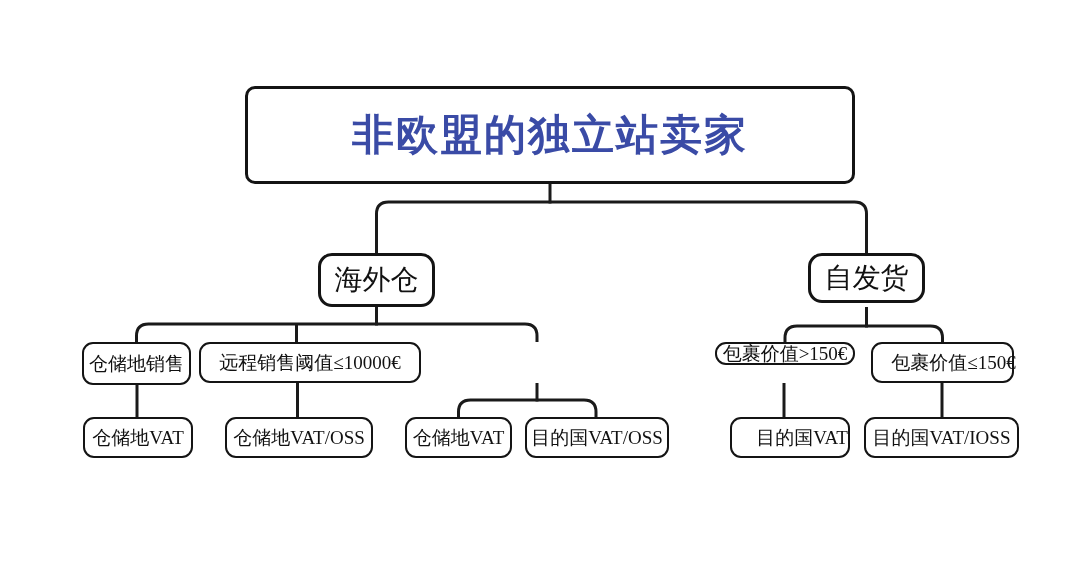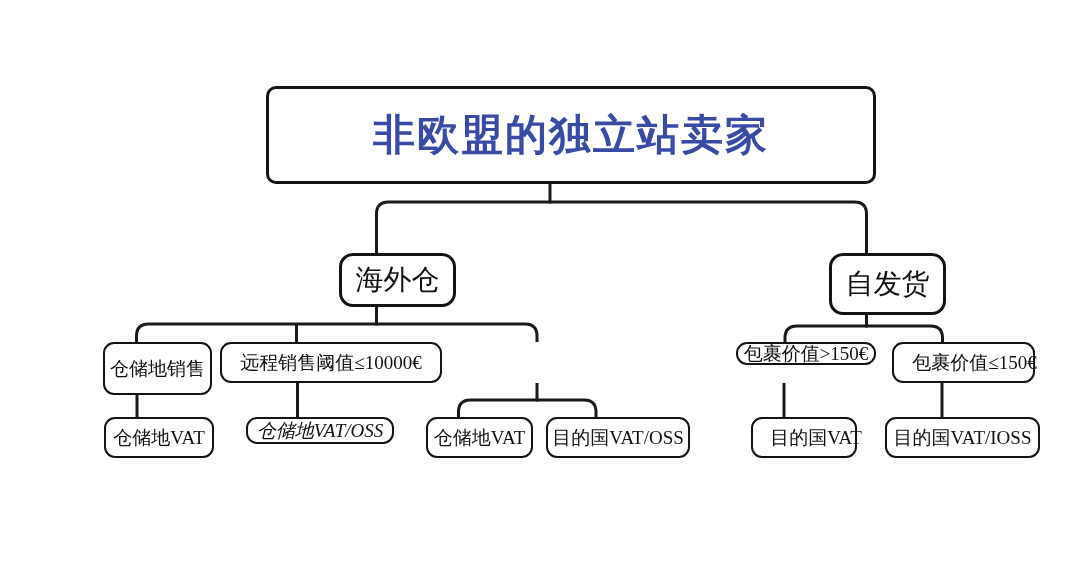--- a/index.html
+++ b/index.html
@@ -32,21 +32,20 @@
     box-sizing: border-box;
     background: #ffffff;
     border: 3px solid #141414;
     border-radius: 12px;
     display: flex;
     align-items: center;
     justify-content: center;
     white-space: nowrap;
     color: #111111;
     z-index: 2;
-    margin-left: 21px;
   }
   .node-root {
     border-radius: 10px;
     font-family: "Liberation Sans", "DejaVu Sans", sans-serif;
     font-weight: bold;
     font-size: 42px;
     letter-spacing: 2px;
     color: #3a4ba6;
   }
   .node-l2 {
@@ -77,36 +76,36 @@
     <path d="M137 383 V417"></path>
     <path d="M297.5 383 V417"></path>
     <path d="M784 383 V417"></path>
     <path d="M942 383 V417"></path>
   </svg>
 
   <div class="node node-root" style="left:245px; top:86px; width:610px; height:98px;">非欧盟的独立站卖家</div>
 
   <div class="node node-l2" style="left:318px; top:253px; width:117px; height:54px;">海外仓</div>
 
-  <div class="node node-l2" style="left:808px; top:253px; width:117px; height:62px;">自发货</div>
+  <div class="node node-l2" style="left:808px; top:253px; width:117px; height:50px;">自发货</div>
 
-  <div class="node node-l3" style="left:82px; top:342px; width:109px; height:53px;">仓储地销售</div>
+  <div class="node node-l3" style="left:82px; top:342px; width:109px; height:43px;">仓储地销售</div>
 
   <div class="node node-l3" style="left:199px; top:342px; width:222px; height:41px;">远程销售阈值≤10000€</div>
 
 
   <div class="node node-l3" style="left:715px; top:342px; width:140px; height:23px;">包裹价值&gt;150€</div>
 
   <div class="node node-l3" style="left:871px; top:342px; width:143px; height:41px;padding-left:22px;">包裹价值≤150€</div>
 
   <div class="node node-l4" style="left:83px; top:417px; width:110px; height:41px;">仓储地VAT</div>
 
-  <div class="node node-l4" style="left:225px; top:417px; width:148px; height:27px;font-style:italic;">仓储地VAT/OSS</div>
+  <div class="node node-l4" style="left:225px; top:417px; width:148px; height:41px;">仓储地VAT/OSS</div>
 
   <div class="node node-l4" style="left:405px; top:417px; width:107px; height:41px;">仓储地VAT</div>
 
   <div class="node node-l4" style="left:525px; top:417px; width:144px; height:41px;">目的国VAT/OSS</div>
 
-  <div class="node node-l4" style="left:730px; top:417px; width:106px; height:41px;padding-left:24px;">目的国VAT</div>
+  <div class="node node-l4" style="left:730px; top:417px; width:120px; height:41px;padding-left:24px;">目的国VAT</div>
 
   <div class="node node-l4" style="left:864px; top:417px; width:155px; height:41px;">目的国VAT/IOSS</div>
 
 </div>
 
 </body></html>

